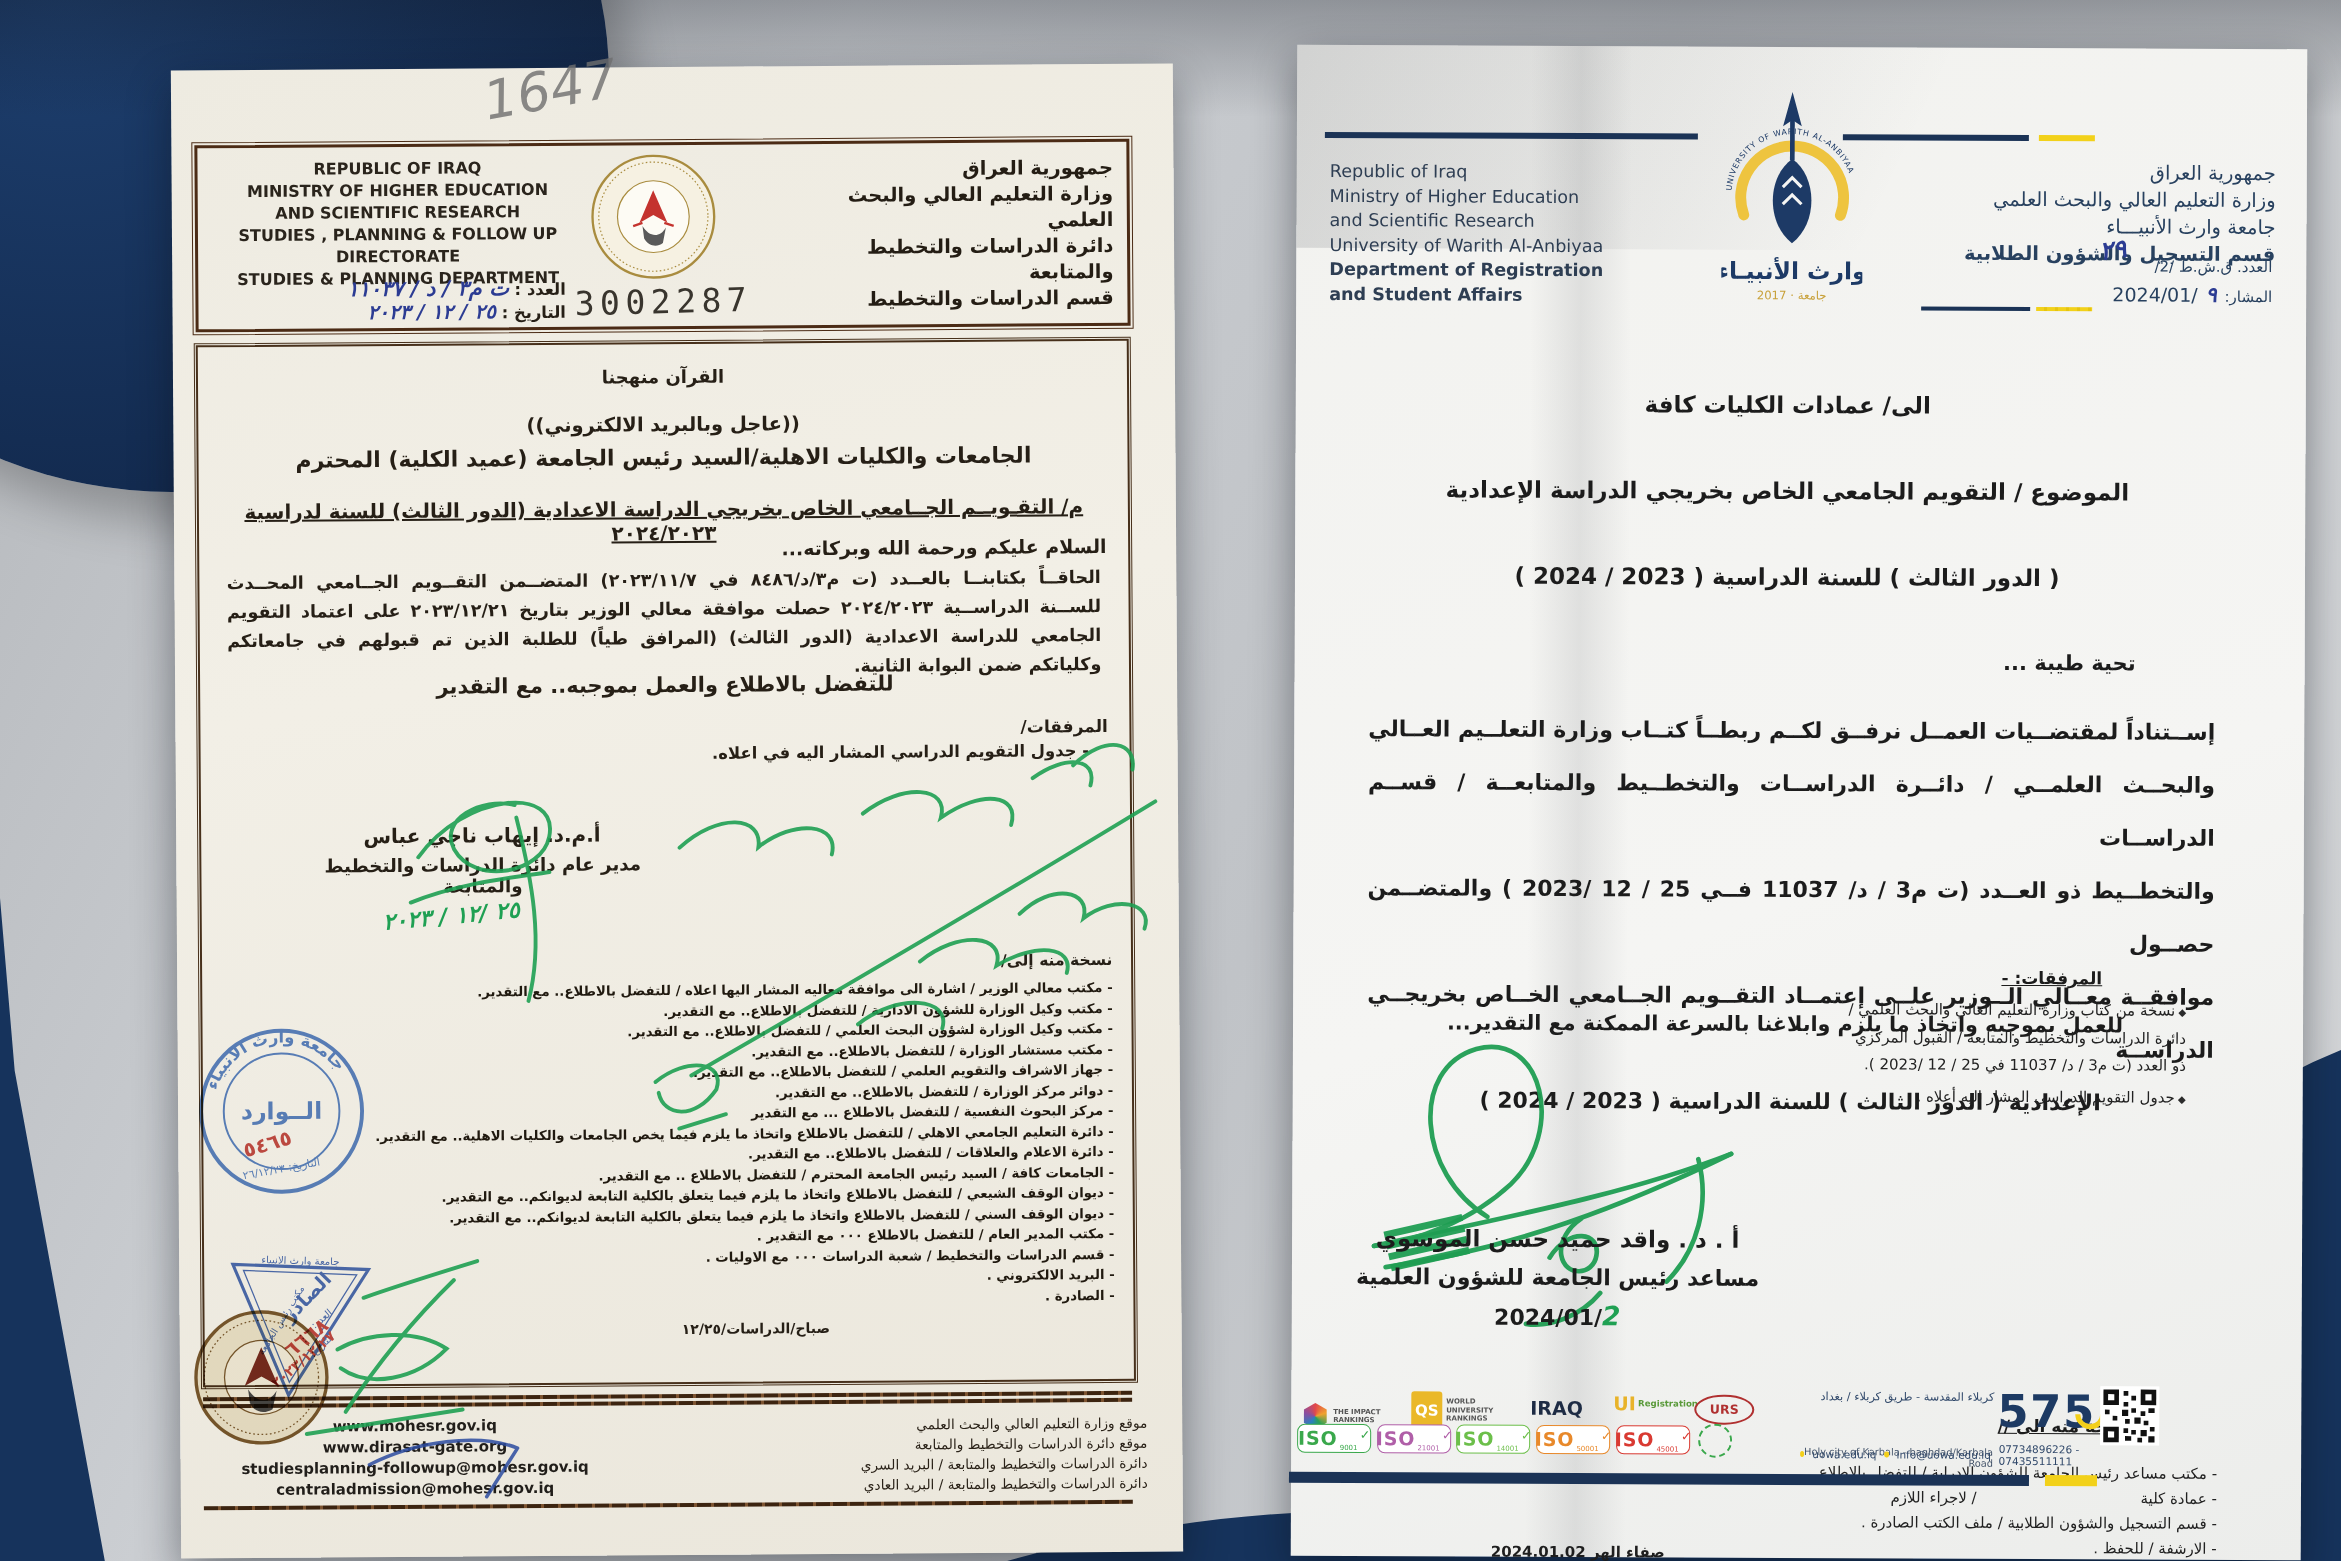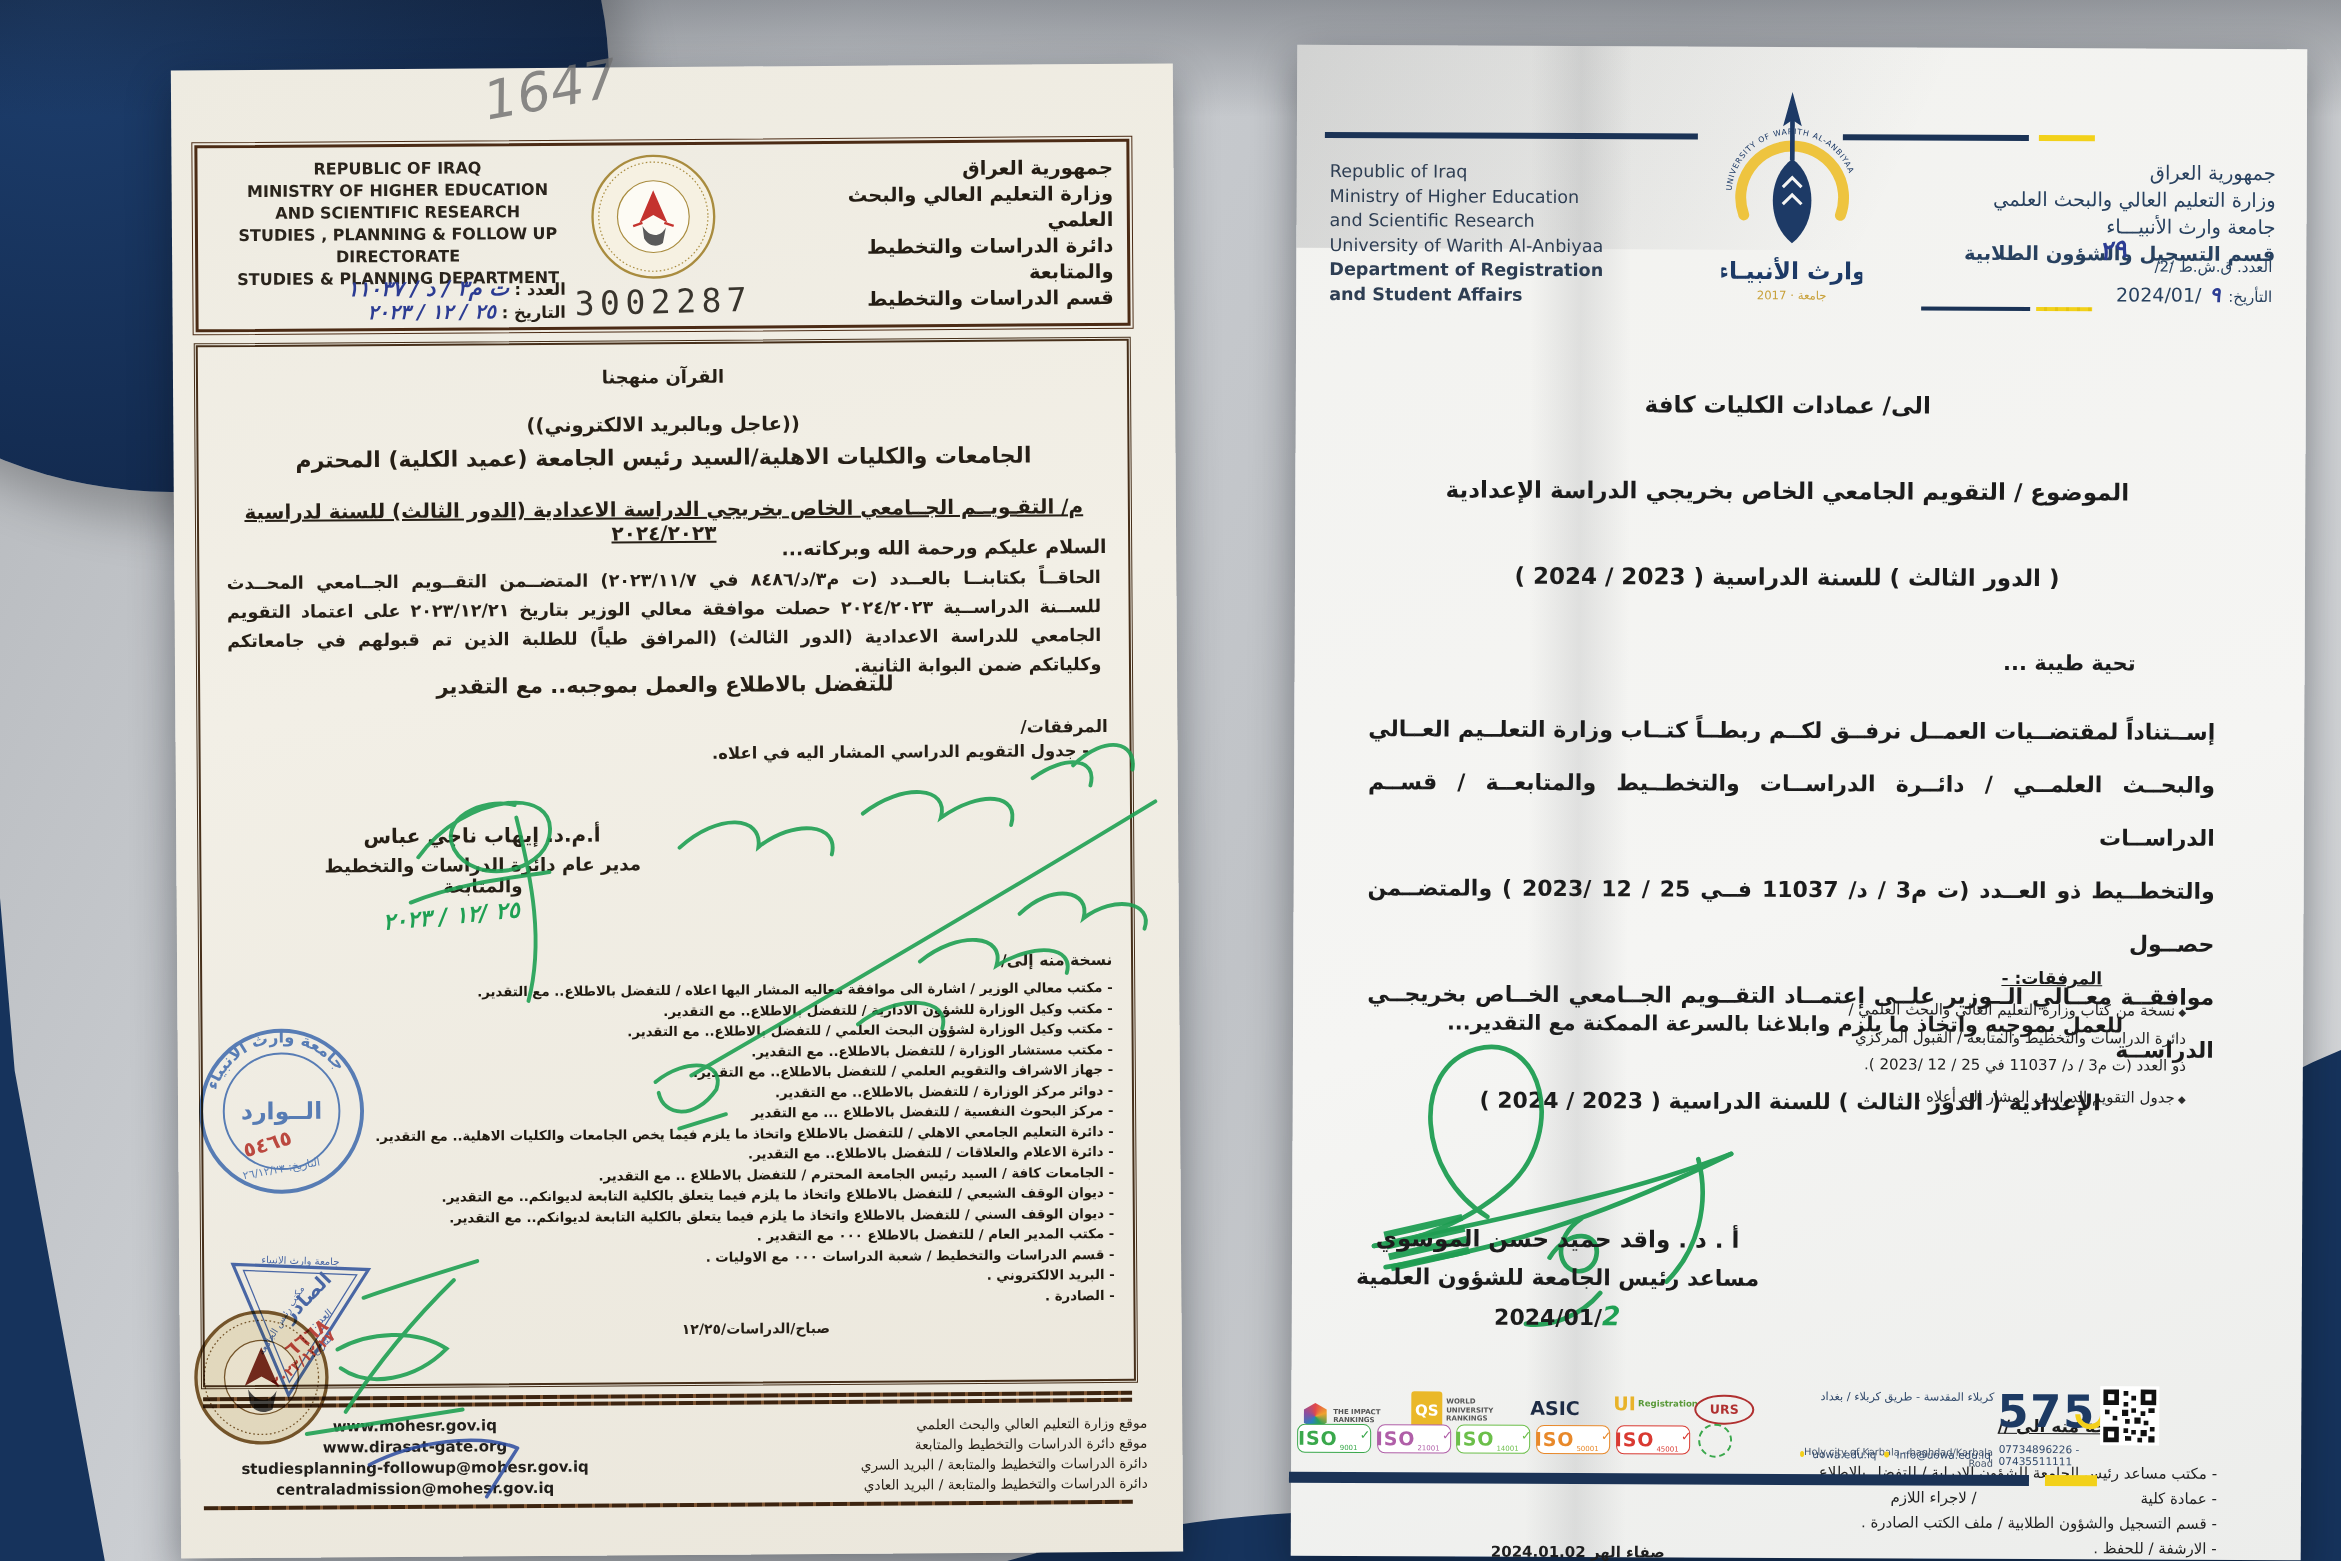--- a/index.html
+++ b/index.html
@@ -234,21 +234,21 @@
       <div>جمهورية العراق</div>
       <div>وزارة التعليم العالي والبحث العلمي</div>
       <div>جامعة وارث الأنبيـــاء</div>
       <div class="bb">قسم التسجيل والشؤون الطلابية</div>
     </div>
     <div class="p r ar" style="right:34px;top:209px;width:234px;font-size:15px;color:#28415f;">
       <span>العدد. ق.ش.ط /2/</span>
     </div>
     <div class="p ink-blue bb" style="right:180px;top:187px;font-size:25px;transform:rotate(-8deg);">٢٩</div>
     <div class="p r ar" style="right:34px;top:234px;width:250px;font-size:15px;color:#28415f;">
-      <span>التأريخ:</span> 
+      <span>المشار:</span> 
       <span class="ink-blue bb" style="font-size:21px;">٩</span> 
       <span dir="ltr" style="font-size:19px;">2024/01/</span>
     </div>
     <div class="p navyrule" style="left:625px;top:259px;width:109px;height:3.9px;"></div>
     <div class="p yellowseg" style="left:740px;top:259px;width:56px;height:3.9px;background:repeating-linear-gradient(90deg,#f2d11a 0 7.8px,#e6c40f 7.8px 11px);"></div>
 
     <div class="p c bb ar" style="left:47px;top:345px;width:890px;font-size:23px;">الى/ عمادات الكليات كافة</div>
     <div class="p c bb ar" style="left:47px;top:431px;width:890px;font-size:23px;">الموضوع / التقويم الجامعي الخاص بخريجي الدراسة الإعدادية</div>
     <div class="p c bb ar" style="left:47px;top:517px;width:890px;font-size:23px;">( الدور الثالث ) للسنة الدراسية ( 2023 / 2024 )</div>
     <div class="p r bb ar" style="right:169px;top:603px;width:312px;font-size:21px;">تحية طيبة ...</div>
@@ -305,21 +305,21 @@
   <div class="p" style="left:1294px;top:1390px;width:1010px;height:168px;transform:rotate(0.25deg);">
 
     <div class="p" style="left:7.8px;top:15px;display:flex;gap:4.7px;align-items:center;">
       <div style="width:26.5px;height:26.5px;background:conic-gradient(#e2474b,#f0a22e,#2aa157,#2a7fc1,#8a4ea0,#e2474b);clip-path:polygon(50% 0,93% 25%,93% 75%,50% 100%,7% 75%,7% 25%);"></div>
       <div style="width:61px;font-size:7px;color:#555;font-weight:bold;line-height:8.6px;">THE IMPACT RANKINGS</div>
     </div>
     <div class="p" style="left:117px;top:3.1px;display:flex;gap:3.9px;align-items:center;">
       <div style="width:31px;height:38px;background:#eab829;border-radius:3.1px;display:flex;align-items:center;justify-content:center;color:#fff;font-weight:bold;font-size:15px;">QS</div>
       <div style="width:66px;font-size:7px;color:#555;font-weight:bold;line-height:8.6px;">WORLD UNIVERSITY RANKINGS</div>
     </div>
-    <div class="p" style="left:236px;top:7.8px;font-size:19px;font-weight:bold;color:#1d2b44;">ASIC</div>
+    <div class="p" style="left:236px;top:7.8px;font-size:19px;font-weight:bold;color:#1d2b44;">IRAQ</div>
     <div class="p" style="left:319px;top:3.1px;display:flex;gap:2.3px;align-items:center;">
       <div style="font-size:19px;font-weight:bold;color:#e8b32a;">UI</div>
       <div style="font-size:8.6px;color:#5a9a3a;font-weight:bold;">Registration</div>
     </div>
     <div class="p" style="left:400px;top:4.7px;width:56px;height:26.5px;border:2.3px solid #b03030;border-radius:50%;display:flex;align-items:center;justify-content:center;color:#b03030;font-weight:bold;font-size:12.5px;">URS</div>
 
     <div class="isopill" style="left:3.1px;top:36px;border-color:#3aa84c;color:#3aa84c;">
         <span class="t">ISO</span>
         <span class="n">9001</span>
         <span class="k">✓</span>

